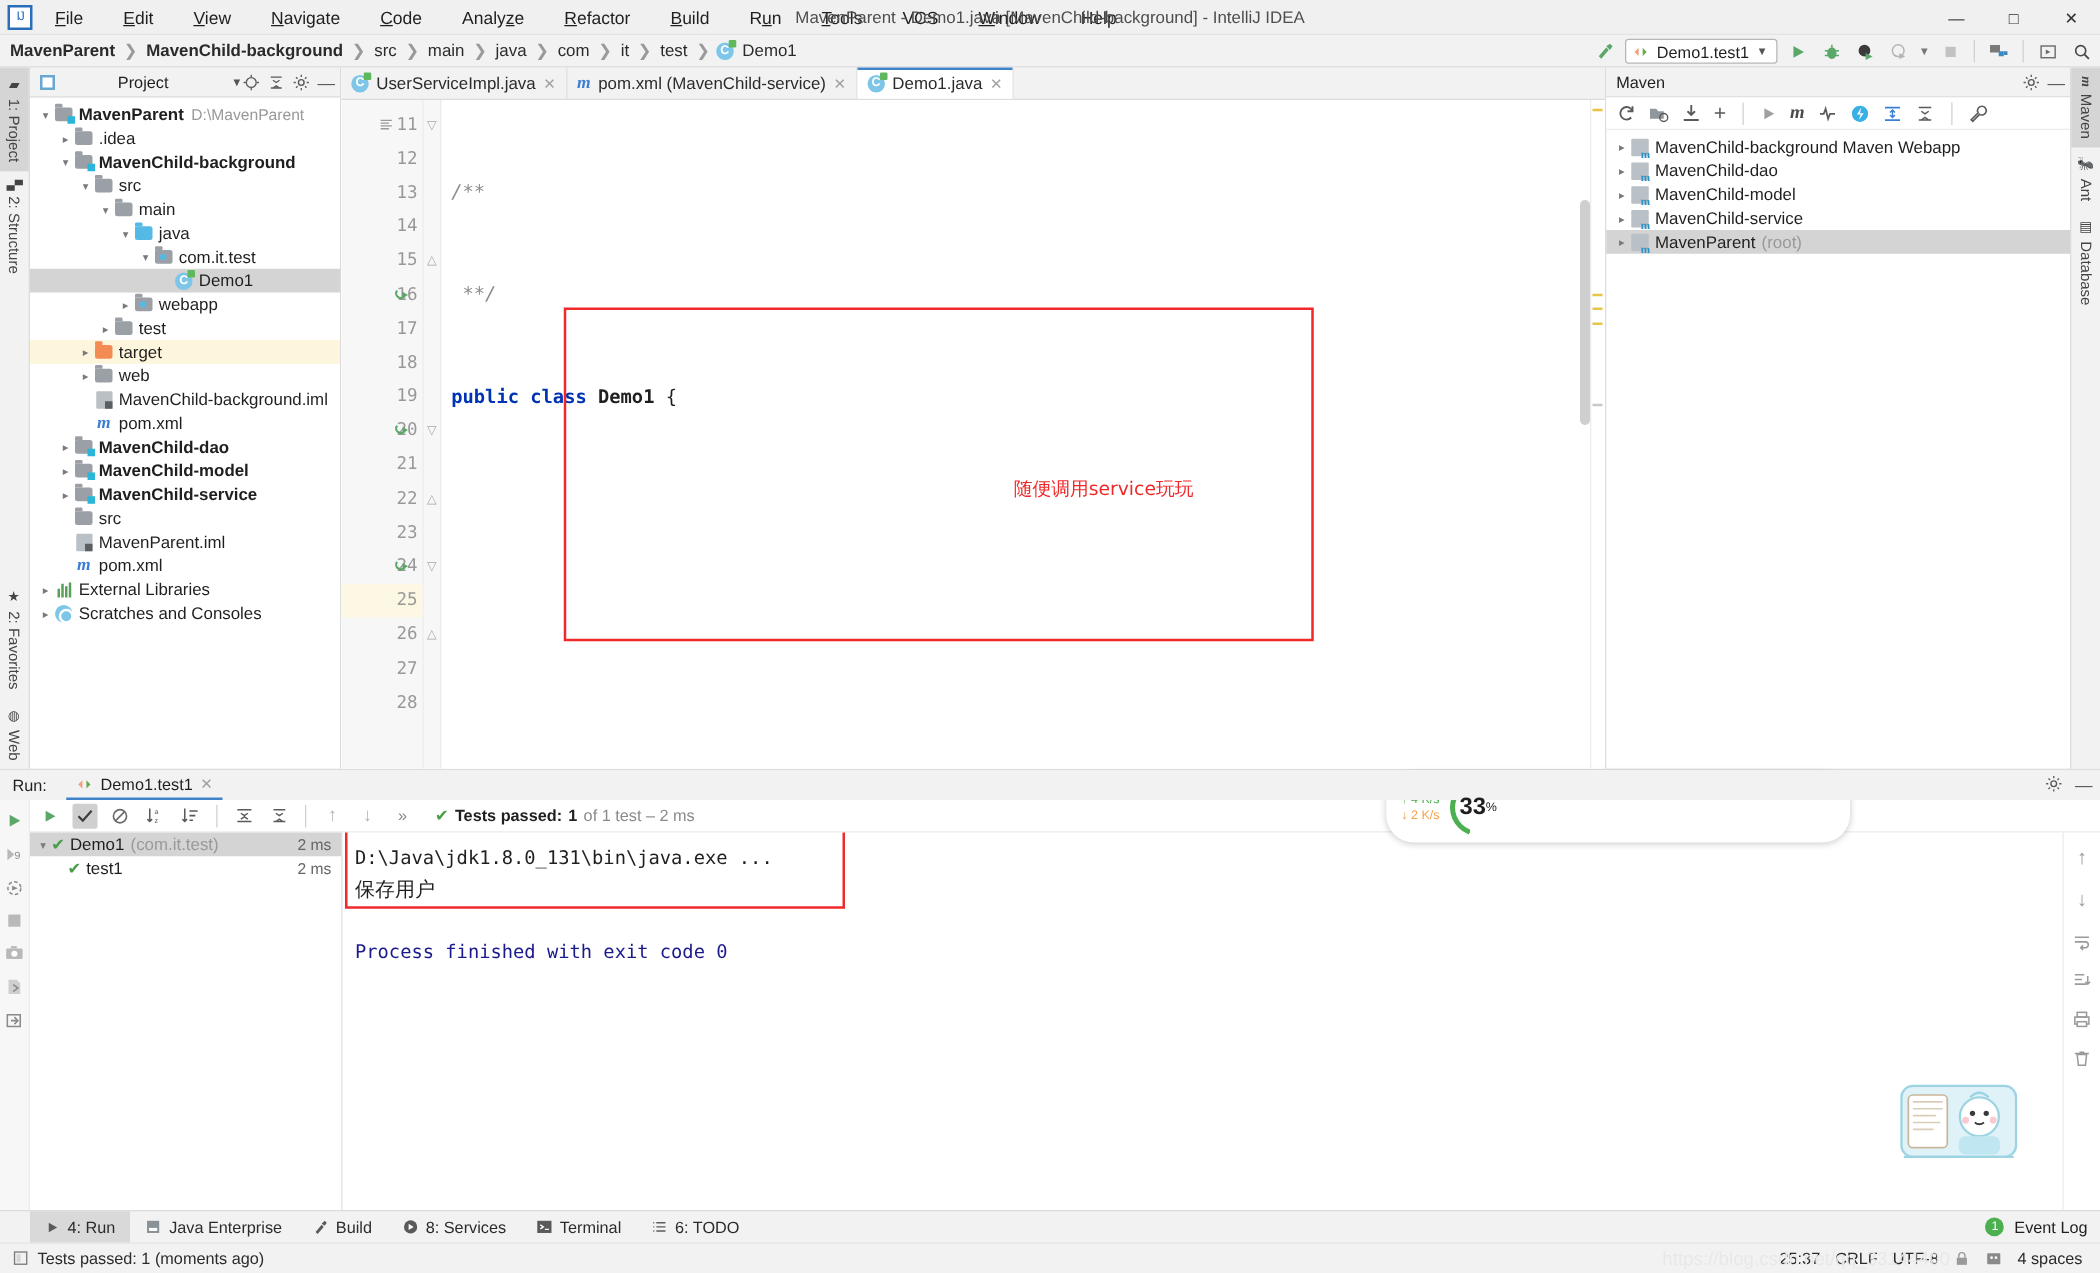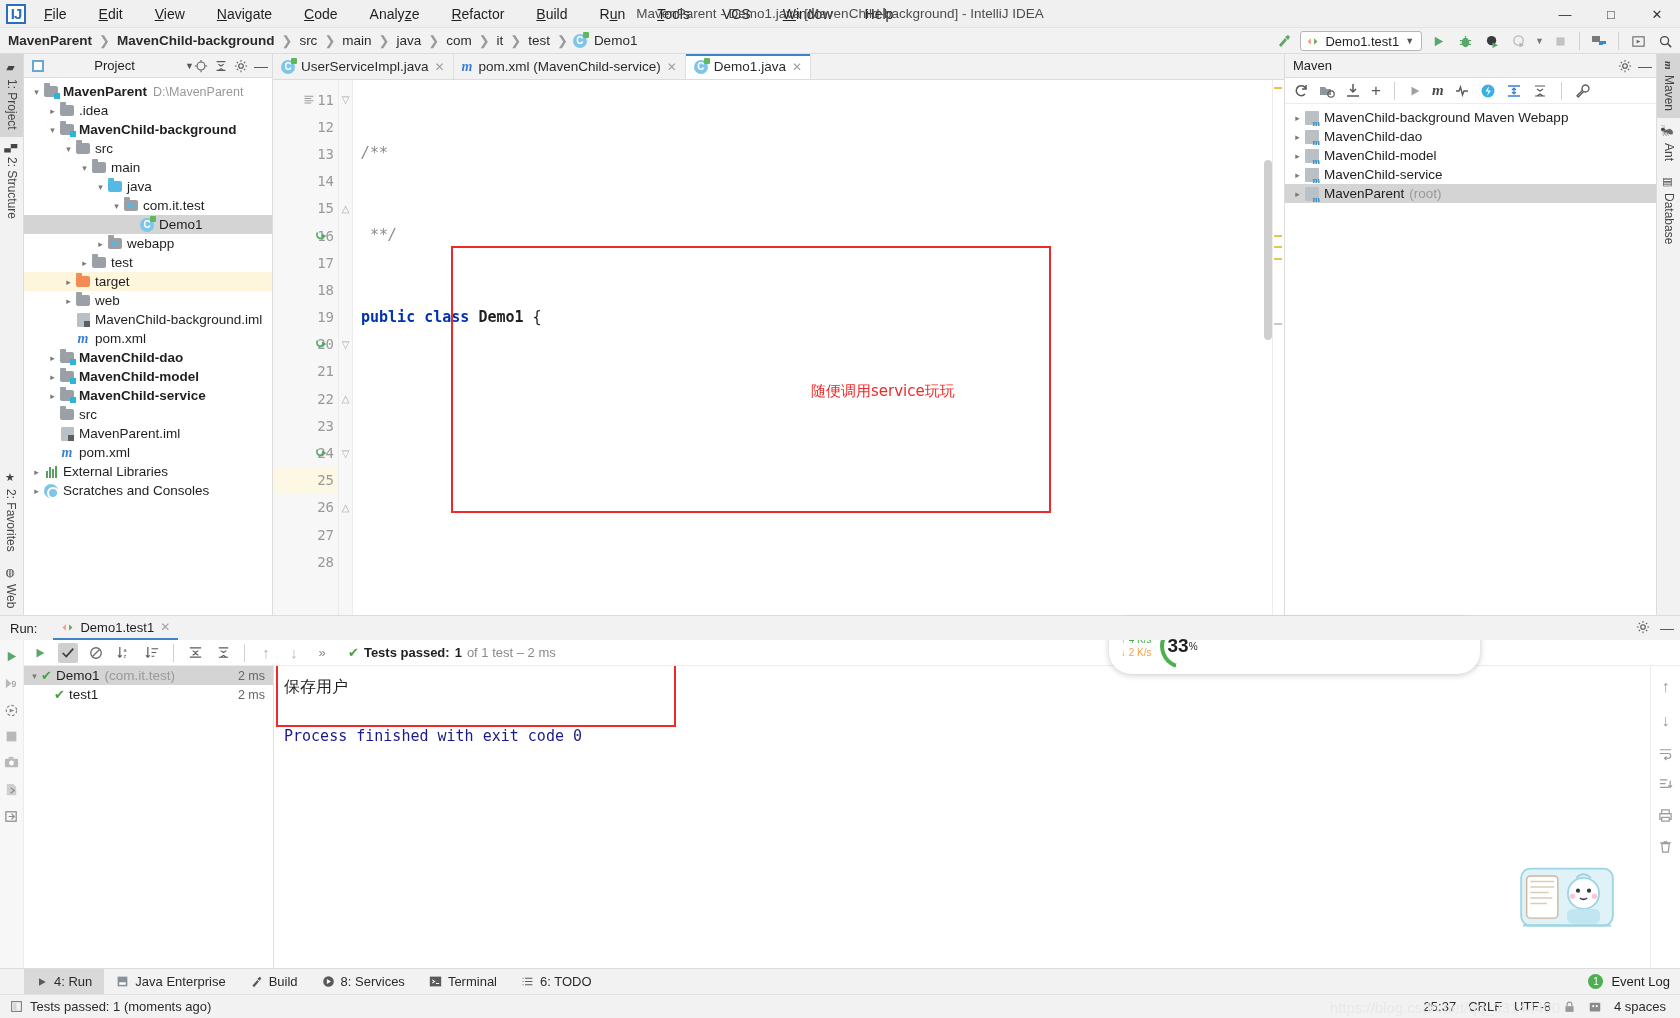--- a/index.html
+++ b/index.html
@@ -9,21 +9,21 @@
     font-family:"Liberation Sans", sans-serif;
     font-size:14px; color:#1f1f1f;
     background:#f2f2f2; overflow:hidden;
     -webkit-font-smoothing:antialiased;
   }
   .ide { position:relative; width:1680px; height:1018px; display:flex; flex-direction:column; background:#f2f2f2; }
 
   
   .titlebar { height:28px; display:flex; align-items:center; background:#f0f0f0; border-bottom:1px solid #e3e3e3; position:relative; }
   .ij-logo { width:20px; height:20px; margin:0 8px 0 6px; border:2px solid #2a6ebb; background:#fff; color:#2a6ebb;
-             font-size:15px; font-weight:bold; display:flex; align-items:center; justify-content:center; letter-spacing:-1px; }
+             font-size:10px; font-weight:normal; display:flex; align-items:center; justify-content:center; letter-spacing:-1px; }
   .menu { display:flex; align-items:center; gap:12px; }
   .menu-item { padding:3px 10px; font-size:14px; color:#1f1f1f; cursor:default; }
   .menu-item u { text-decoration:underline; }
   .win-title { position:absolute; left:0; right:0; text-align:center; font-size:13.5px; color:#4d4d4d; pointer-events:none; }
   .win-btns { position:absolute; right:0; top:0; height:28px; display:flex; }
   .win-btn { width:46px; height:28px; display:flex; align-items:center; justify-content:center; font-size:13px; color:#333; }
 
   
   .navbar { height:26px; display:flex; align-items:center; background:#f2f2f2; border-bottom:1px solid #dcdcdc; padding-left:6px; position:relative; }
   .crumb { display:flex; align-items:center; font-size:13.5px; color:#2b2b2b; padding:0 2px; }
@@ -936,20 +936,21 @@
               <span class="tms">2 ms</span>
             </div>
             <div class="trow" style="padding-left:30px">
               <span class="ok-tick" style="margin-right:4px">✔</span>
               <span>test1</span>
               <span class="tms">2 ms</span>
             </div>
           </div>
 
           <div class="console">
+            <div class="line">D:\Java\jdk1.8.0_131\bin\java.exe ...</div>
             <div class="line cn" style="font-size:16px">保存用户</div>
             <div class="line">&nbsp;</div>
             <div class="line" style="color:#1a1a8c">Process finished with exit code 0</div>
 
             <div class="redbox" style="left:2px; top:-4px; width:400px; height:65px;"></div>
 
             <svg class="mascot" viewBox="0 0 120 100">
               <rect x="10" y="18" width="100" height="62" rx="10" fill="#dff2f7" stroke="#9dd4e3" stroke-width="2"></rect>
               <rect x="16" y="26" width="34" height="46" rx="4" fill="#fff" stroke="#c9b69a" stroke-width="1.5"></rect>
               <path d="M20 32h26M20 38h26M20 44h20M20 50h24M20 56h18" stroke="#d9cdb8" stroke-width="1.4"></path>

